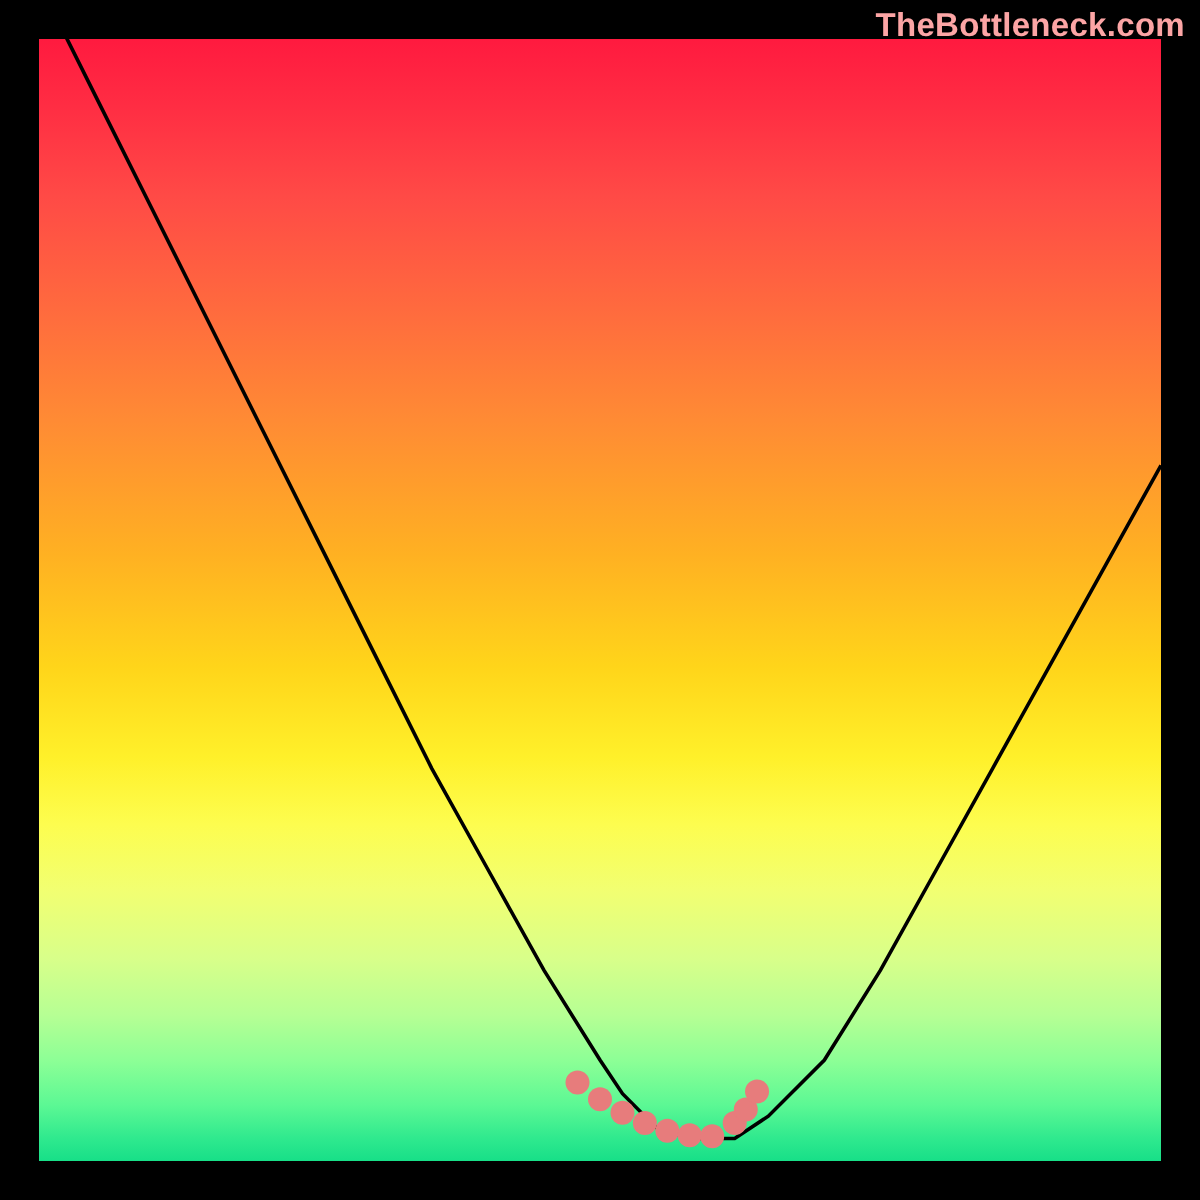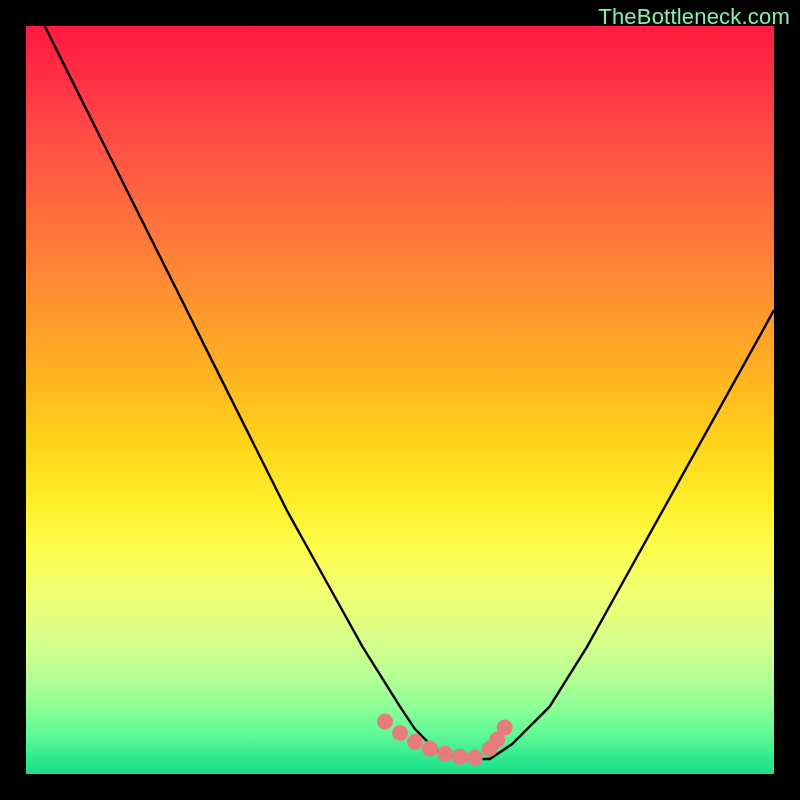--- a/index.html
+++ b/index.html
@@ -40,23 +40,23 @@
       #8dff96 91%,
       #5cf894 95%,
       #2fe98e 98%,
       #17df88 100%
     );
   }
   .watermark {
     position: absolute;
     top: 4px;
     right: 10px;
-    color: #86efac;
+    color: #fca5a5;
     font-size: 22px;
-    font-weight: 400;
+    font-weight: 700;
     letter-spacing: 0.2px;
     user-select: none;
   }
   svg.curve {
     position: absolute;
     inset: 0;
     width: 100%;
     height: 100%;
     overflow: visible;
   }

